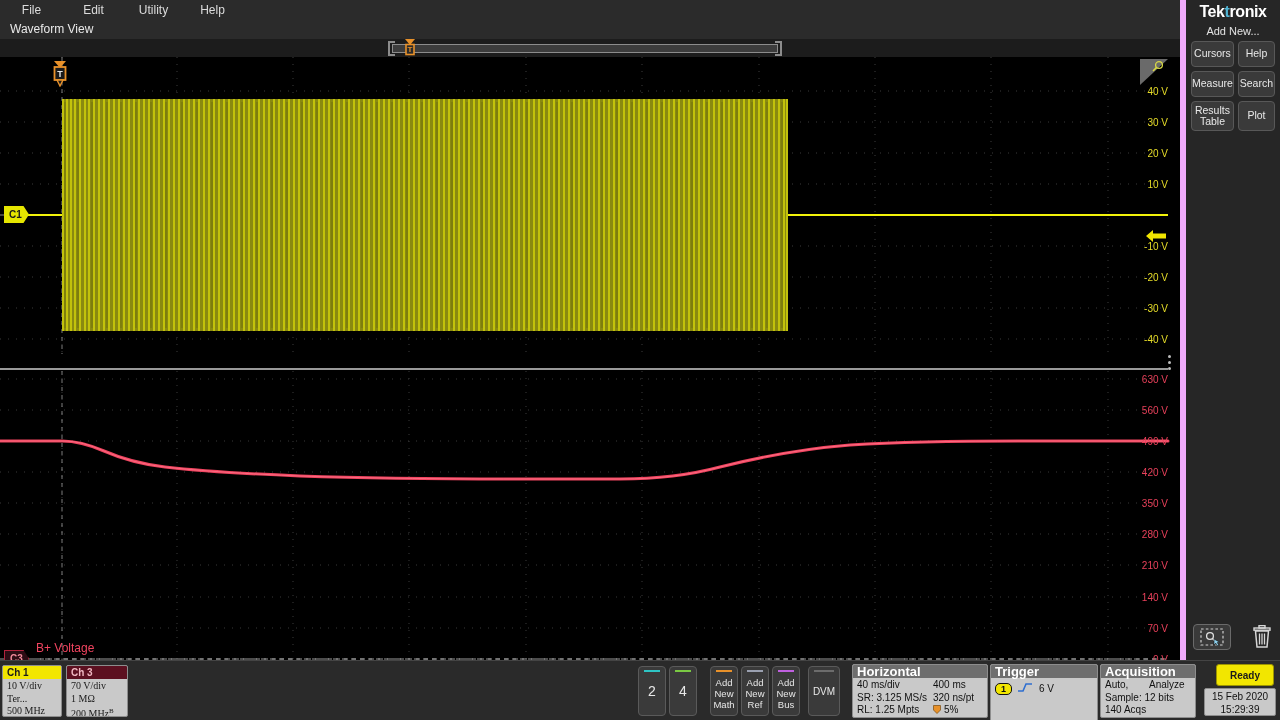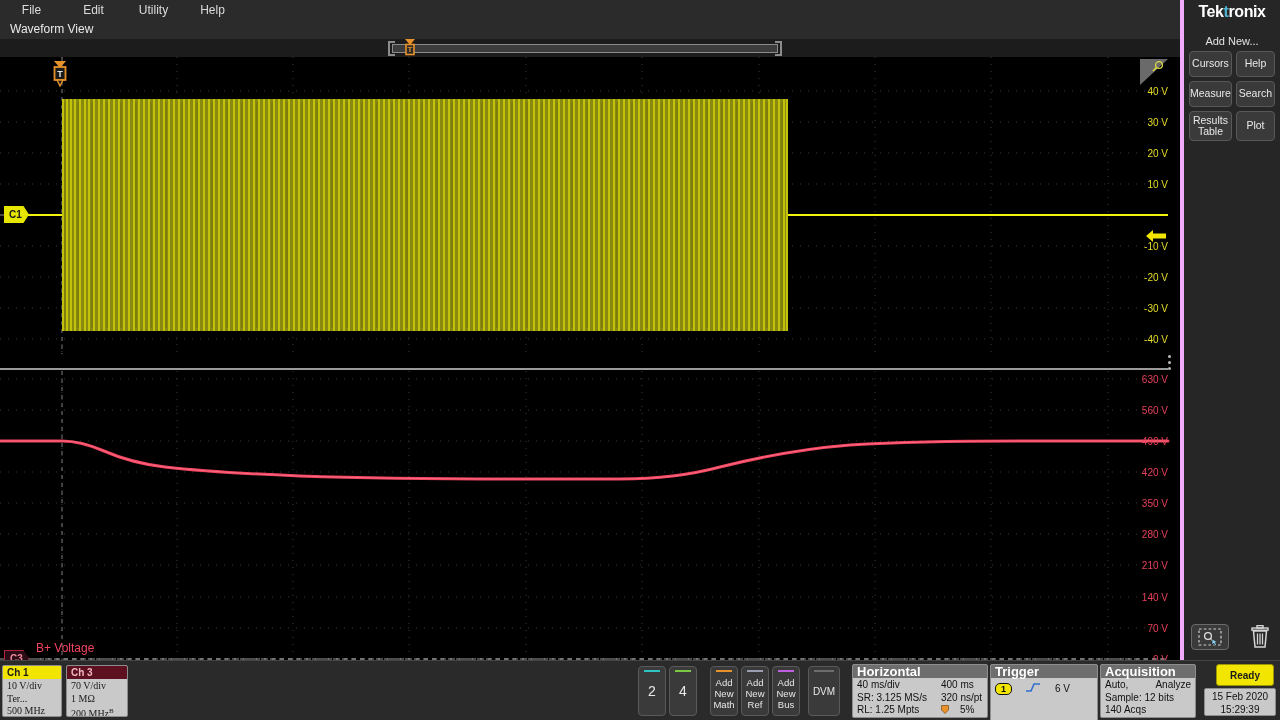--- a/index.html
+++ b/index.html
@@ -13,27 +13,27 @@
              background:#2b2b2b; display:flex; align-items:center; }
   .menu-item { color:#dcdcdc; font-size:12px; padding:0 0; margin:0;
                width:47px; text-align:center; cursor:default; }
   .menu-item:nth-child(1){ margin-left:8px; }
   .menu-item:nth-child(2){ margin-left:15px; }
   .menu-item:nth-child(3){ margin-left:13px; }
   .menu-item:nth-child(4){ margin-left:12px; }
 
   
   #sidebar { position:absolute; right:0; top:0; width:100px; height:660px;
-             background:#262626; border-left:4px solid #f0abfc; }
+             background:#262626; border-left:6px solid #f0abfc; }
   #brand { height:22px; display:flex; align-items:center; justify-content:center;
            padding-top:2px; }
   .brand-text { font-size:16px; font-weight:bold; color:#fff; letter-spacing:-0.4px; }
   .brand-text .accent { color:#4eb3d3; }
   #addnew-label { text-align:center; color:#e2e2e2; font-size:11px;
-                  margin-top:13px; margin-bottom:4px; }
+                  margin-top:3px; margin-bottom:4px; }
   #addnew-grid { display:grid; grid-template-columns:1fr 1fr; gap:4px; padding:0 5px; }
   .sb-btn { background:#3a3a3a; border:1px solid #585858; border-radius:4px;
             color:#e8e8e8; font-size:10.5px; text-align:center;
             height:26px; display:flex; align-items:center; justify-content:center;
             line-height:1.05; cursor:pointer; }
   .sb-btn.tall { height:30px; }
   #sidebar-bottom { position:absolute; bottom:8px; left:0; width:100px;
                     display:flex; align-items:center; justify-content:space-around; }
   .sb-icon-btn { width:38px; height:26px; background:#3a3a3a; border:1px solid #6a6a6a;
                  border-radius:4px; display:flex; align-items:center; justify-content:center;
@@ -138,21 +138,21 @@
              color:#e8e8e8; font-size:10px; display:flex; align-items:center;
              justify-content:center; cursor:pointer; }
   #dvm-btn .topbar { position:absolute; top:3px; left:5px; right:5px; height:2px;
                      background:#6c6c6c; }
 
   .panel { position:absolute; top:3px; background:#c9c9c9; border:1px solid #8d8d8d;
            border-radius:2px; overflow:hidden; cursor:pointer; }
   .panel-head { background:#6e6e6e; color:#fff; font-size:13px; font-weight:bold;
                 height:13px; line-height:13px; padding-left:4px; }
   .panel-body { padding:1px 4px 0 4px; }
-  .prow { display:flex; font-size:10px; color:#111; line-height:12.6px; white-space:nowrap;gap:8px; }
+  .prow { display:flex; font-size:10px; color:#111; line-height:12.6px; white-space:nowrap; }
 
   #horiz-panel { left:852px; width:136px; height:54px; }
   #trig-panel  { left:990px; width:108px; height:66px; }
   #acq-panel   { left:1100px; width:96px; height:54px; }
 
   #ready-btn { position:absolute; left:1216px; top:3px; width:58px; height:22px;
                background:#f2e600; border:1px solid #9c9400; border-radius:3px;
                color:#1a1a1a; font-size:10px; font-weight:bold;
                display:flex; align-items:center; justify-content:center; cursor:pointer; }
   #datetime { position:absolute; left:1204px; top:27px; width:72px; height:28px;

